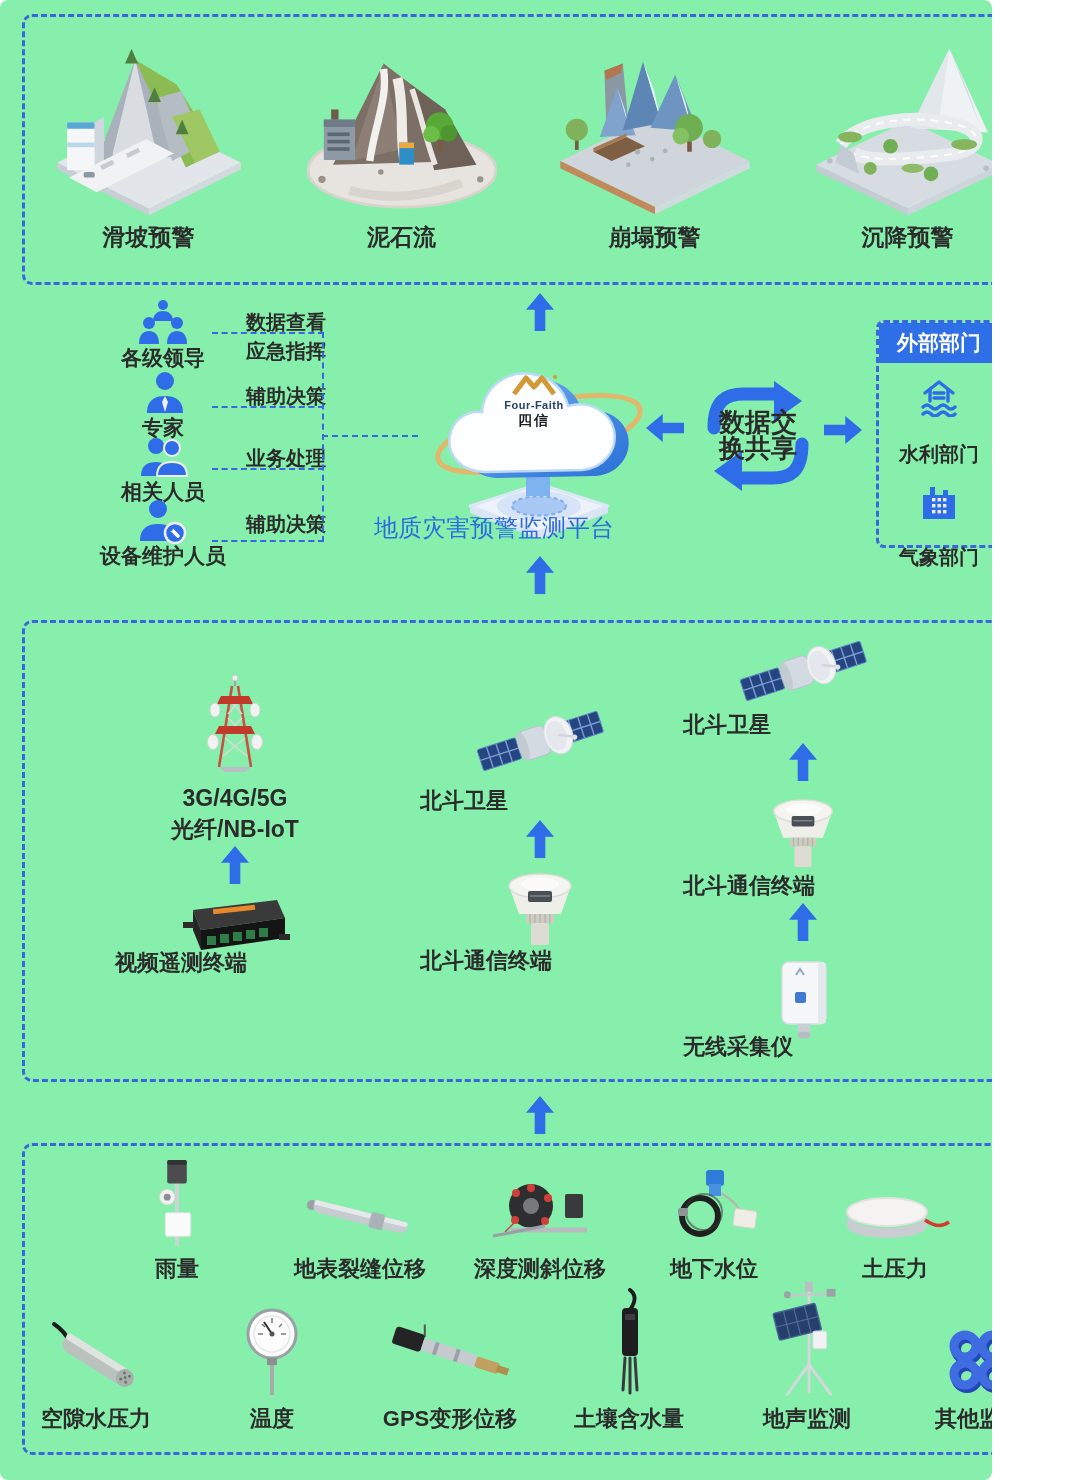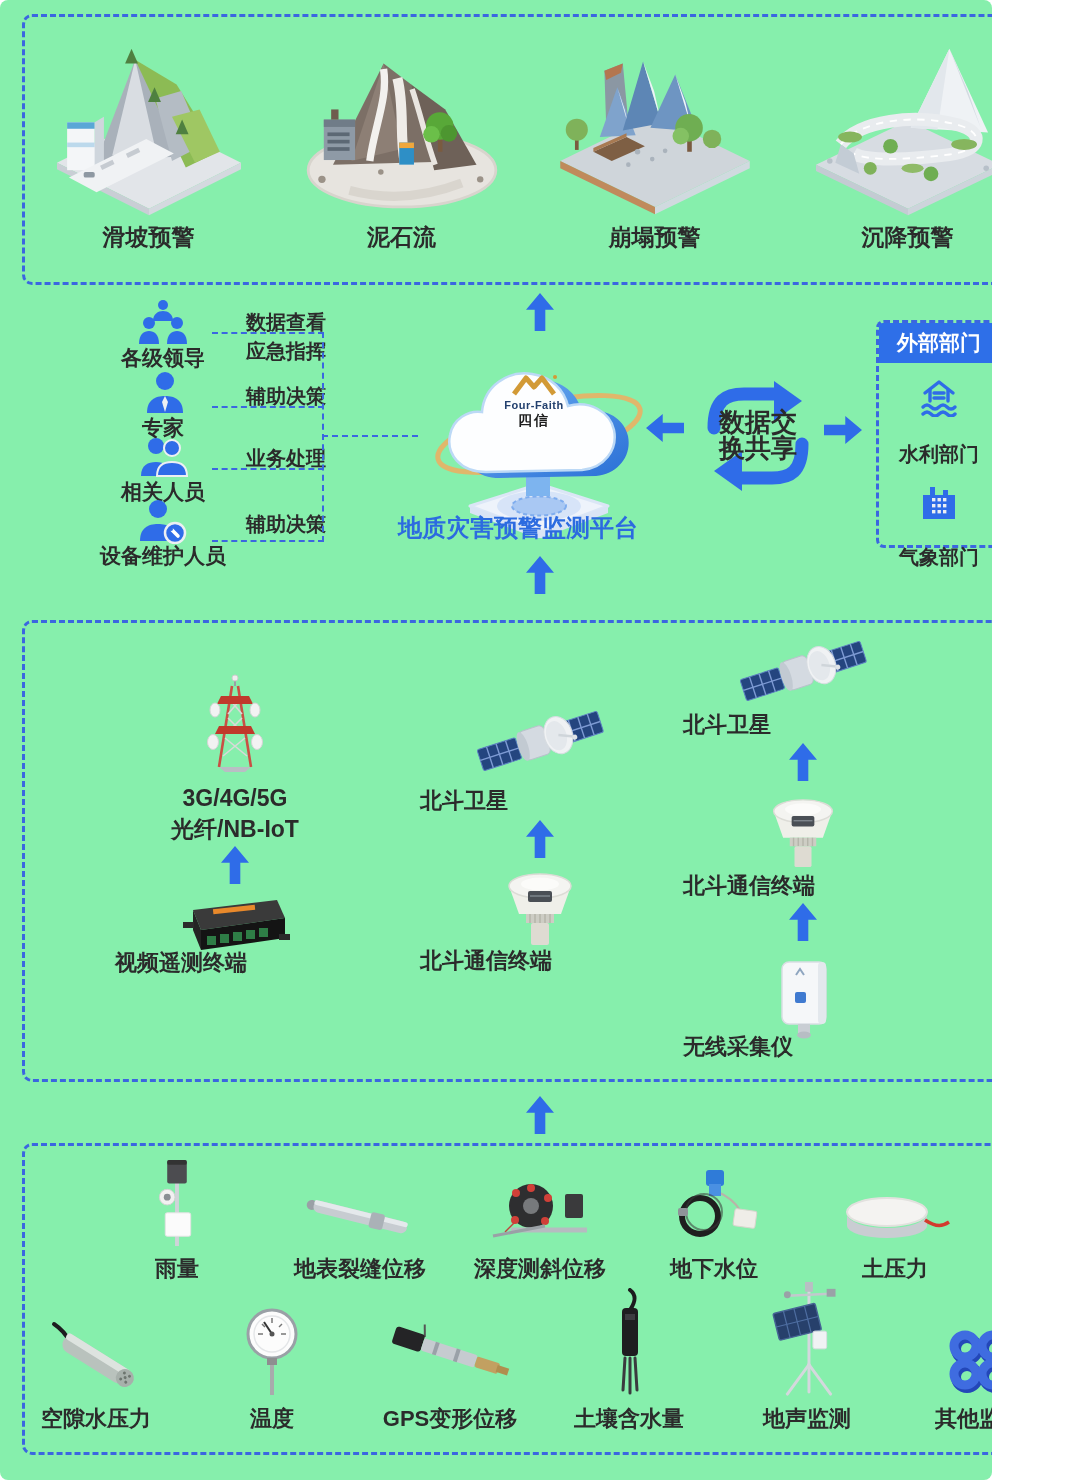--- a/index.html
+++ b/index.html
@@ -16,22 +16,22 @@
   .arr-right{position:absolute;width:38px;height:28px;background:#2f6ce8;
           clip-path:polygon(100% 50%,56% 0,56% 31%,0 31%,0 69%,56% 69%,56% 100%);}
   .preline{white-space:pre-line;}
   .hazards-row{position:absolute;left:22px;top:14px;width:1012px;height:271px;
                display:flex;justify-content:space-around;align-items:flex-start;}
   .hazard-card{display:flex;flex-direction:column;align-items:center;padding-top:20px;width:250px;}
   .hazard-card svg{width:228px;height:184px;}
   .hazard-label{font-size:23px;font-weight:600;margin-top:4px;}
   .stake-name{position:absolute;font-size:21px;font-weight:600;text-align:center;}
   .func-lbl{position:absolute;font-size:20px;font-weight:600;text-align:left;width:130px;margin-left:16px;}
-  .platform-label{position:absolute;left:348px;top:512px;width:340px;text-align:center;
-                  font-size:24px;font-weight:700;color:#2c6be0;}
+  .platform-label{position:absolute;left:374px;top:512px;width:340px;
+                  font-size:24px;font-weight:400;color:#2c6be0;}
   .logo-brand{position:absolute;left:474px;top:399px;width:120px;text-align:center;
               font-size:11px;font-weight:700;color:#23406e;letter-spacing:.5px;}
   .logo-cn{position:absolute;left:474px;top:412px;width:120px;text-align:center;
            font-size:14px;font-weight:800;color:#1d1d1d;letter-spacing:2px;}
   .exchange-lbl{position:absolute;left:712px;top:409px;width:92px;text-align:center;
                 font-size:26px;font-weight:700;color:#2b2b2b;line-height:26px;}
   .ext-box{position:absolute;left:876px;top:320px;width:126px;height:228px;
            border:3px dashed #3b66e0;border-radius:8px;box-sizing:border-box;background:transparent;
            display:flex;flex-direction:column;align-items:center;}
   .ext-head{width:100%;height:40px;background:#2e6fe8;border-radius:4px 4px 0 0;color:#fff;

